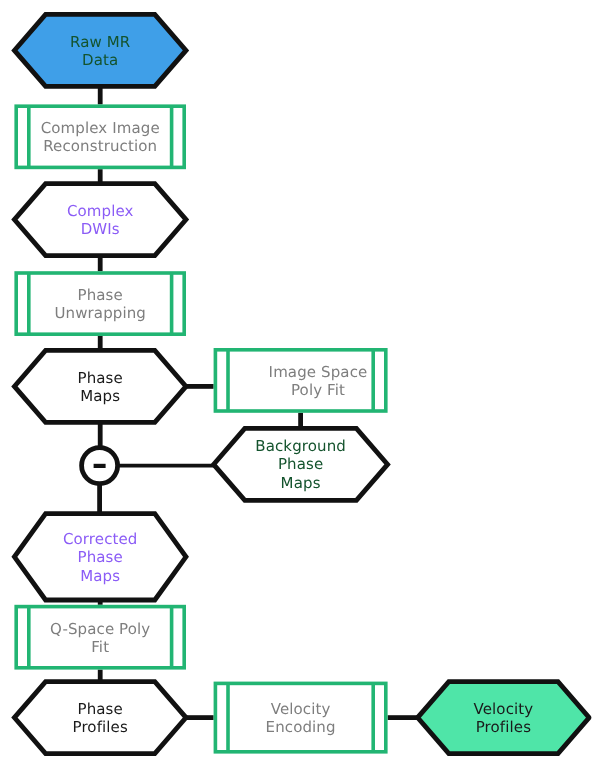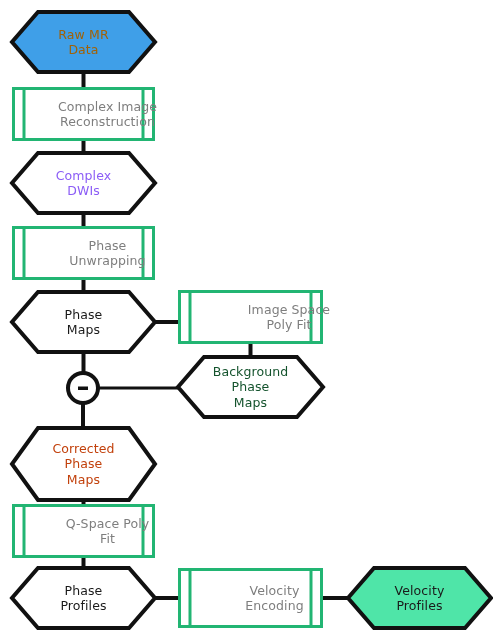--- a/index.html
+++ b/index.html
@@ -36,21 +36,20 @@
     pointer-events: none;
     letter-spacing: 0.1px;
   }
   .label-data {
     color: #1a1a1a;
     font-size: 12.5px;
   }
   .label-process {
     color: #7e7e7e;
     font-size: 12.5px;
-    padding-left: 24px;
   }
 </style>
 </head>
 <body>
 
 <div id="flowchart-root">
   <svg id="flow-svg" viewBox="0 0 493 640">
     <g id="edge-layer">
         <line x1="83.5" y1="72" x2="83.5" y2="87" stroke="#111111" stroke-width="4" stroke-linecap="butt"></line>
         <line x1="83.5" y1="141" x2="83.5" y2="153" stroke="#111111" stroke-width="4" stroke-linecap="butt"></line>
@@ -113,36 +112,36 @@
           <rect x="179.5" y="569.5" width="142" height="57" fill="#ffffff" stroke="#22b573" stroke-width="3"></rect>
           <line x1="190" y1="569.5" x2="190" y2="626.5" stroke="#22b573" stroke-width="3"></line>
           <line x1="311" y1="569.5" x2="311" y2="626.5" stroke="#22b573" stroke-width="3"></line>
         </g>
         <g>
           <polygon points="374,568 465,568 491,598 465,628 374,628 348,598" fill="#4fe5a8" stroke="#111111" stroke-width="4" stroke-linejoin="miter"></polygon>
         </g>
       </g>
   </svg>
   <div id="label-layer">
-      <div class="node-label label-data" style="left: 12px; top: 12px; width: 143px; height: 60px; color: #a16207;">Raw MR
+      <div class="node-label label-data" style="left: 12px; top: 12px; width: 143px; height: 60px; color: #14532d;">Raw MR
 Data</div>
       <div class="node-label label-process" style="left: 12px; top: 87px; width: 143px; height: 54px; color: rgb(126, 126, 126);">Complex Image
 Reconstruction</div>
       <div class="node-label label-data" style="left: 12px; top: 153px; width: 143px; height: 60px; color: #8b5cf6;">Complex
 DWIs</div>
       <div class="node-label label-process" style="left: 12px; top: 226px; width: 143px; height: 54px; color: rgb(126, 126, 126);">Phase
 Unwrapping</div>
       <div class="node-label label-data" style="left: 12px; top: 292px; width: 143px; height: 60px; color: rgb(26, 26, 26);">Phase
 Maps</div>
       <div class="node-label label-process" style="left: 178px; top: 290px; width: 174px; height: 54px; color: rgb(126, 126, 126);">Image Space
 Poly Fit</div>
       <div class="node-label label-data" style="left: 178px; top: 357px; width: 145px; height: 60px; color: #14532d;">Background
 Phase
 Maps</div>
-      <div class="node-label label-data" style="left: 12px; top: 428px; width: 143px; height: 72px; color: #c2410c;">Corrected
+      <div class="node-label label-data" style="left: 12px; top: 428px; width: 143px; height: 72px; color: #8b5cf6;">Corrected
 Phase
 Maps</div>
       <div class="node-label label-process" style="left: 12px; top: 504px; width: 143px; height: 54px; color: rgb(126, 126, 126); border-radius: 16px;">Q-Space Poly
 Fit</div>
       <div class="node-label label-data" style="left: 12px; top: 568px; width: 143px; height: 60px; color: rgb(26, 26, 26);">Phase
 Profiles</div>
       <div class="node-label label-process" style="left: 178px; top: 568px; width: 145px; height: 60px; color: rgb(126, 126, 126);">Velocity
 Encoding</div>
       <div class="node-label label-data" style="left: 348px; top: 568px; width: 143px; height: 60px; color: rgb(26, 26, 26);">Velocity
 Profiles</div>

